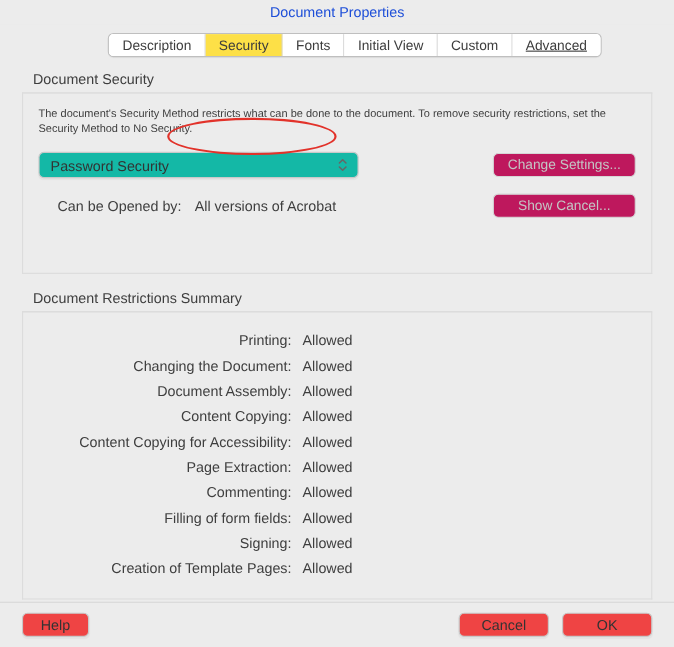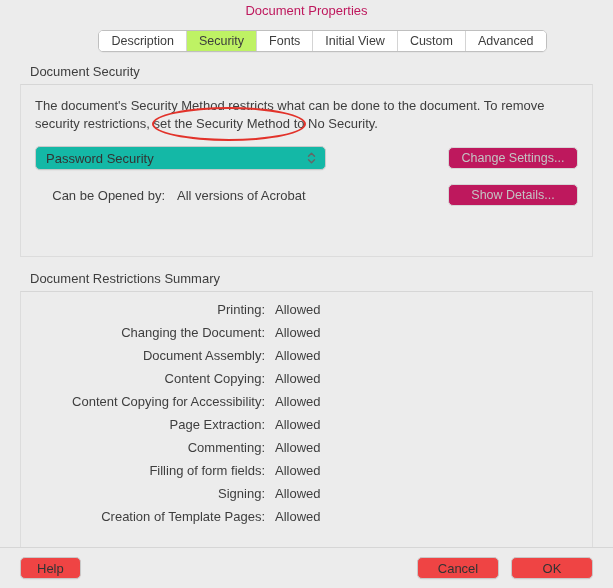--- a/index.html
+++ b/index.html
@@ -5,67 +5,67 @@
   html,body{margin:0;padding:0;}
   body{
     width:613px;height:588px;
     background:#ececec;
     font-family:-apple-system,"Helvetica Neue",Arial,sans-serif;
     font-size:13px;color:#3d3d3d;
     position:relative;box-sizing:border-box;overflow:hidden;
   }
   .titlebar{
     height:22px;line-height:22px;text-align:center;
-    color:#be185d;font-size:13px;
+    color:#1d4ed8;font-size:13px;
     background:#ececec;
   }
   .tabs{
     margin:8px 0 12px 0;
     display:flex;justify-content:center;padding-left:32px;
   }
   .seg{
     display:flex;border:1px solid #bfbfbf;border-radius:5px;overflow:hidden;
     background:#fff;height:20px;box-shadow:0 1px 0 rgba(0,0,0,.03);
   }
   .seg button{
     border:none;background:#fff;padding:0 12px;font:inherit;font-size:12.5px;
     color:#3d3d3d;border-right:1px solid #d4d4d4;height:20px;line-height:20px;
     cursor:default;
   }
-  .seg button:last-child{border-right:none;}
-  .seg button.active{background:#bef264;}
+  .seg button:last-child{border-right:none;text-decoration:underline;}
+  .seg button.active{background:#fde047;}
   .section-title{
     margin:0 30px 5px 30px;color:#3e3e3e;font-size:13px;
   }
   .panel{
     margin:0 20px;border:1px solid #dcdcdc;border-top-color:#d6d6d6;
     border-radius:0;background:#ececec;
     padding:12px 14px 18px 14px;
   }
   .panel.sec{height:auto;padding-bottom:50px;}
-  .desc{font-size:13px;color:#3e3e3e;line-height:1.35;margin-bottom:14px;}
+  .desc{font-size:10px;color:#3e3e3e;line-height:1.35;margin-bottom:14px;}
   .row{display:flex;align-items:center;margin-top:6px;}
   .lbl{width:130px;text-align:right;padding-right:6px;color:#3e3e3e;}
   .select{
     flex:0 0 270px;height:22px;border:1px solid #c9c9c9;border-radius:5px;
     background:#14b8a6;display:flex;align-items:center;justify-content:space-between;
     padding:0 9px 0 10px;font-size:13px;color:#333;
     box-shadow:0 1px 1px rgba(0,0,0,.04);
   }
   .btn-ghost{
     width:130px;height:22px;margin-left:auto;
     border:1px solid #d6d6d6;border-radius:5px;background:#be185d;
     color:#c4c4c4;font:inherit;font-size:12.5px;
   }
   .opened-val{padding-left:6px;color:#3e3e3e;}
   .restrict{
     margin-top:14px;
   }
   .rrow{
-    display:flex;align-items:flex-start;height:23px;
+    display:flex;align-items:flex-end;height:23px;
   }
   .rlabel{
     width:230px;text-align:right;padding-right:10px;color:#3e3e3e;
   }
   .rval{color:#3e3e3e;}
   .footer{
     position:absolute;left:0;right:0;bottom:0;height:40px;
     border-top:1px solid #d6d6d6;background:#ececec;
     display:flex;align-items:center;padding:0 20px;
   }
@@ -109,21 +109,21 @@
         <path d="M1.5 4.2 L4.5 1.2 L7.5 4.2" fill="none" stroke="#666" stroke-width="1.4" stroke-linecap="round" stroke-linejoin="round"></path>
         <path d="M1.5 7.8 L4.5 10.8 L7.5 7.8" fill="none" stroke="#666" stroke-width="1.4" stroke-linecap="round" stroke-linejoin="round"></path>
       </svg>
     </div>
     <button class="btn-ghost">Change Settings...</button>
   </div>
 
   <div class="row" style="margin-top:14px;">
     <div class="lbl">Can be Opened by:</div>
     <div class="opened-val">All versions of Acrobat</div>
-    <button class="btn-ghost">Show Details...</button>
+    <button class="btn-ghost">Show Cancel...</button>
   </div>
 </div>
 
 <div class="restrict">
   <div class="section-title">Document Restrictions Summary</div>
   <div class="panel" style="padding-top:10px;padding-bottom:20px;">
     <div class="rrow">
         <div class="rlabel">Printing:</div>
         <div class="rval">Allowed</div>
       </div>

